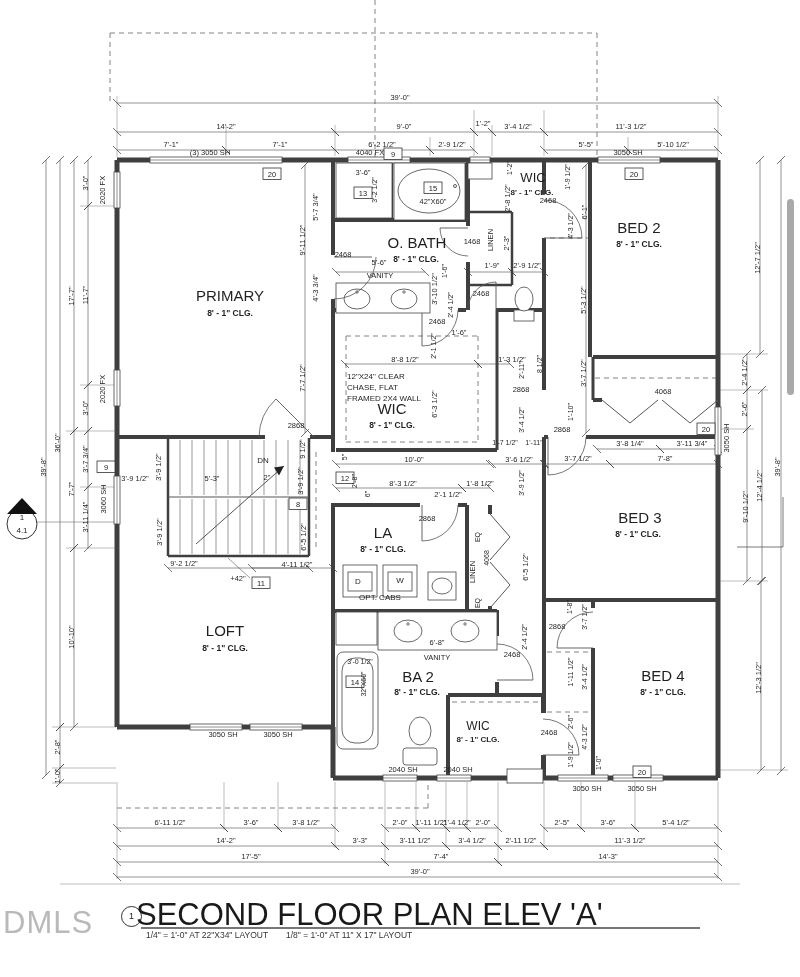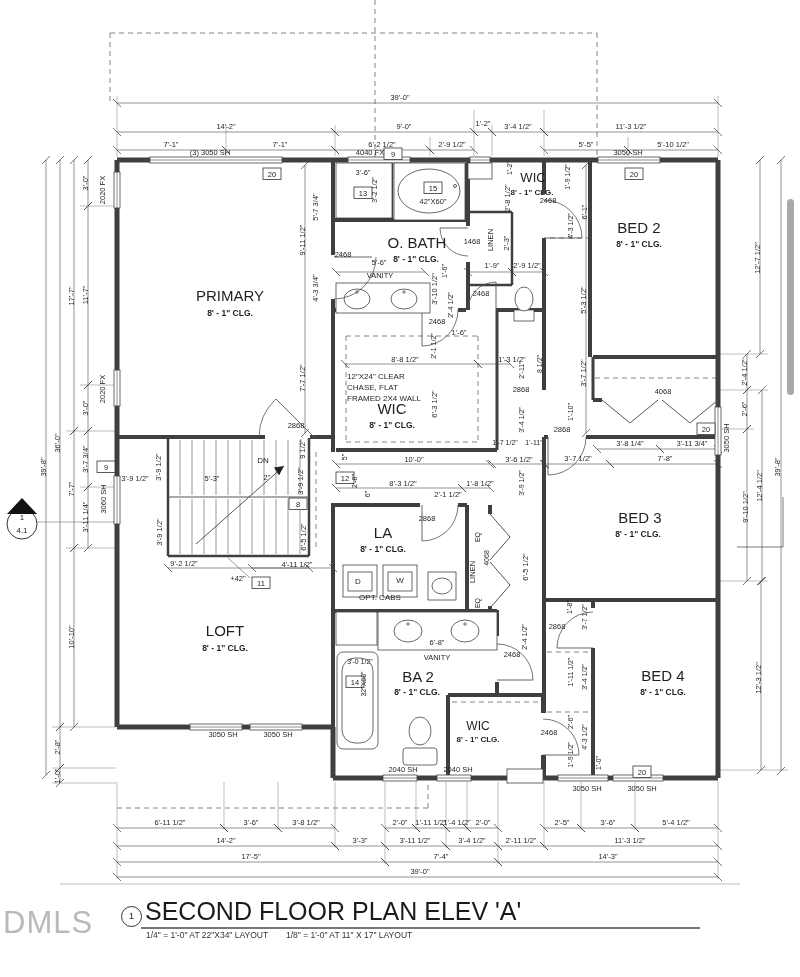--- a/index.html
+++ b/index.html
@@ -2,21 +2,21 @@
 <html><head>
 <meta charset="utf-8">
 <style>
   html,body{margin:0;padding:0;background:#fff;width:800px;height:977px;overflow:hidden;}
   body{font-family:"Liberation Sans", sans-serif;position:relative;}
   #plan-wrap{position:absolute;left:0;top:0;width:800px;height:977px;}
   svg{position:absolute;left:0;top:0;}
   .footer{position:absolute;left:0;top:0;width:800px;height:977px;pointer-events:none;}
   .sheet-circle{position:absolute;left:121px;top:906px;width:19px;height:19px;border:1px solid #333;
     border-radius:50%;text-align:center;line-height:19px;font-size:9px;color:#222;}
-  .plan-title{position:absolute;left:145px;top:897px;font-size:25px;color:#1a1a1a;white-space:nowrap;letter-spacing:0px;}
+  .plan-title{position:absolute;left:136px;top:897px;font-size:31px;color:#1a1a1a;white-space:nowrap;letter-spacing:0px;}
   .title-underline{position:absolute;left:141px;top:927px;width:559px;height:1.5px;background:#777;}
   .scale-note{position:absolute;top:930px;font-size:8.5px;color:#333;white-space:nowrap;}
   .scale1{left:146px;}
   .scale2{left:286px;}
   .watermark{position:absolute;left:3px;top:905px;font-size:31px;color:#b9b9b9;letter-spacing:1px;}
   .scrollbar-thumb{position:absolute;left:787px;top:199px;width:7px;height:196px;background:#a9a9a9;border-radius:4px;}
 </style>
 </head>
 <body>
 

